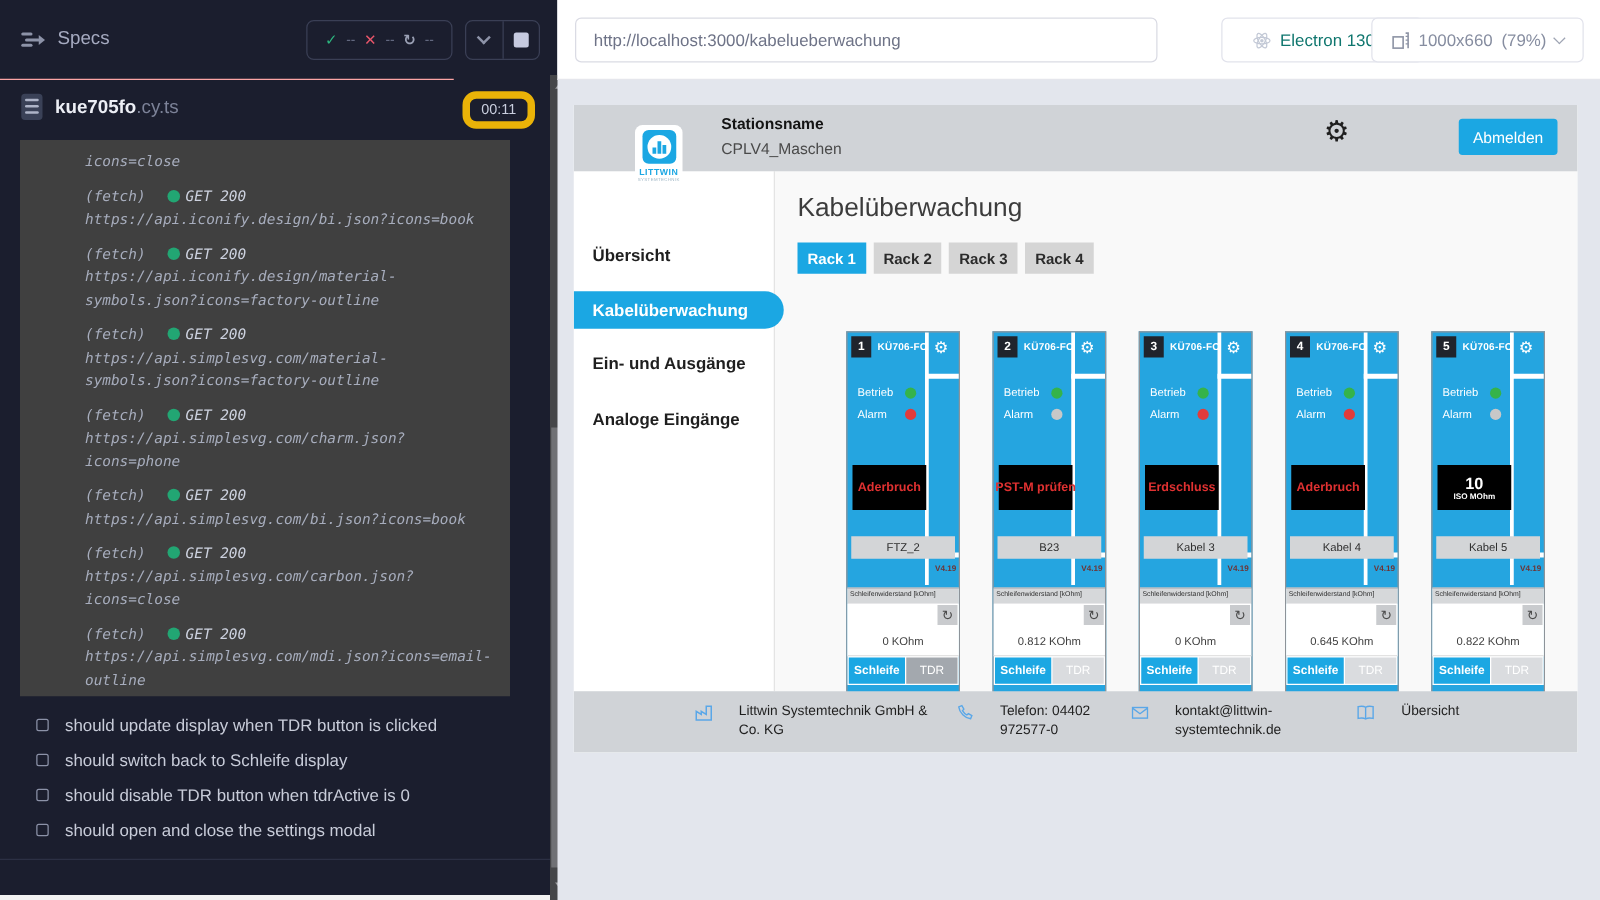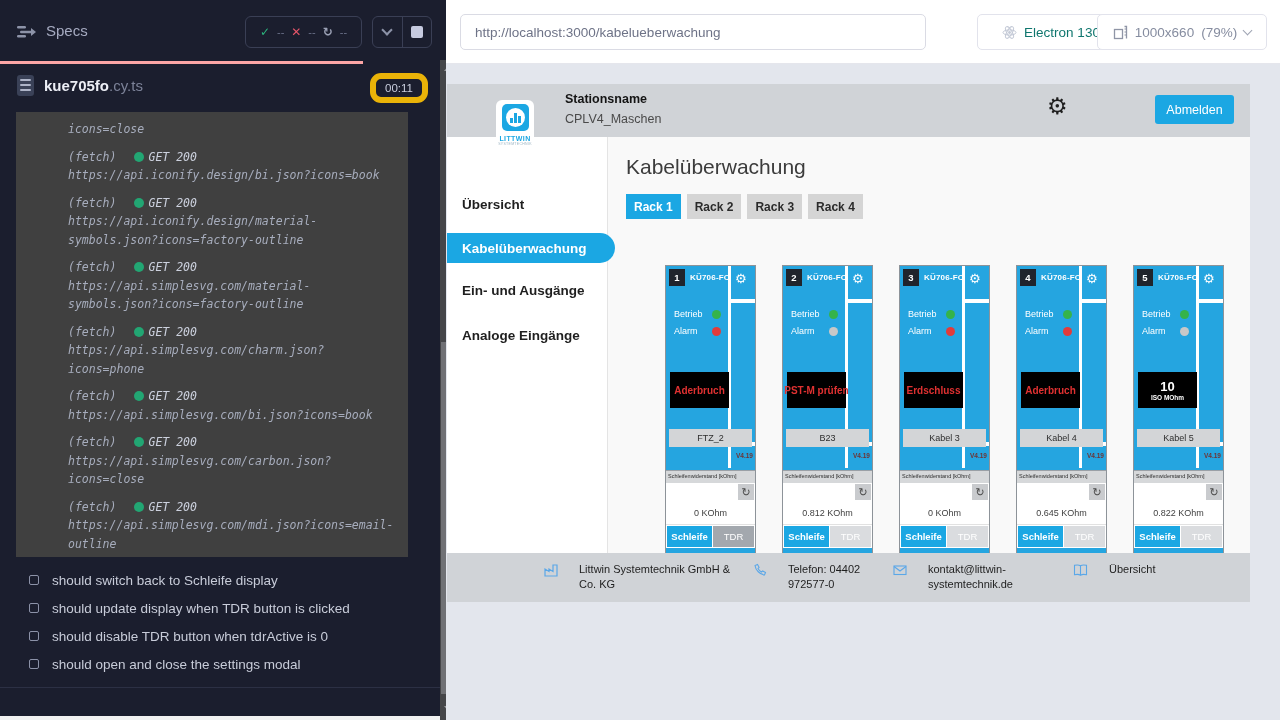--- a/index.html
+++ b/index.html
@@ -2,21 +2,21 @@
 <html><head>
 <meta charset="utf-8">
 <style>
   * { margin:0; padding:0; box-sizing:border-box; }
   html,body { width:1280px; height:720px; overflow:hidden; background:#e3e6ed;
     font-family:"Liberation Sans", sans-serif; }
   #root { position:relative; width:1280px; height:720px; }
 
   
   .cy-panel { position:absolute; left:0; top:0; width:446px; height:720px; background:#1b1e2e; }
-  .cy-topbar { position:absolute; left:0; top:0; width:363px; height:64px; border-bottom:3px solid #fca5a5; }
+  .cy-topbar { position:absolute; left:0; top:0; width:363px; height:64px; border-bottom:1px solid #fca5a5; }
   .specs-toggle { position:absolute; left:16px; top:22px; width:22px; height:20px; cursor:pointer; }
   .specs-label { position:absolute; left:46px; top:22px; font-size:15px; color:#a6abc1; }
   .stats-box { position:absolute; left:245px; top:16px; width:117px; height:32px;
     border:1px solid #3a3f55; border-radius:6px; display:flex; align-items:center;
     justify-content:center; gap:7px; }
   .stat-ic { font-size:12px; font-weight:bold; font-family:"DejaVu Sans", sans-serif; }
   .stat-pass { color:#2cb57e; }
   .stat-fail { color:#e8566a; }
   .stat-pend { color:#9aa0b4; }
   .stat-val { font-size:11px; color:#6b7189; }
@@ -73,21 +73,21 @@
     font-size:13.5px; color:#6e7387; }
   .select-ctl { position:absolute; top:14px; height:36px; border:1px solid #e2e3ec; border-radius:5px;
     display:flex; align-items:center; justify-content:center; gap:7px; background:#fff; cursor:pointer; }
   .electron-sel { left:491px; width:162px; color:#0f766e;margin-left:40px; }
   .viewport-sel { left:651px; width:170px; color:#868da0; }
   .sel-chev { width:7px; height:7px; border-right:1.6px solid currentColor; border-bottom:1.6px solid currentColor;
     transform:rotate(45deg); margin-top:-3px; opacity:.8; }
   .sel-txt { font-size:13.5px; }
 
   
-  .aut { position:absolute; left:1px; top:84px; width:803px; height:518px; background:#f9f9f9; overflow:hidden; }
+  .aut { position:absolute; left:13px; top:84px; width:803px; height:518px; background:#f9f9f9; overflow:hidden; }
   .app-header { position:absolute; left:0; top:0; width:803px; height:53px; background:#d0d3d7; z-index:4; }
   .logo-card { position:absolute; left:49px; top:16px; width:38px; height:62px; background:#fff;
     border-radius:6px; z-index:6; display:flex; flex-direction:column; align-items:center; padding-top:4px; }
   .logo-sq { width:27px; height:27px; background:#1ba7e3; border-radius:5px; display:flex;
     align-items:center; justify-content:center; }
   .logo-circle { width:19px; height:19px; background:#fff; border-radius:50%; position:relative; }
   .logo-bars { position:absolute; left:4px; bottom:4px; width:11px; height:10px; }
   .logo-bars b { position:absolute; bottom:0; background:#1ba7e3; display:block; }
   .logo-bars b:nth-child(1){ left:0; width:3px; height:5px; }
   .logo-bars b:nth-child(2){ left:4px; width:3px; height:10px; }
@@ -249,25 +249,25 @@
       <div class="log-entry">
         <div class="log-meta"><span class="log-src">(fetch)</span><span class="log-dot"></span><span class="log-res">GET 200</span></div>
         <div class="log-line">https://api.simplesvg.com/mdi.json?icons=email-</div>
         <div class="log-line">outline</div>
       </div>
     </div>
 
     <div class="test-list">
       <div class="test-item">
         <div class="test-box"></div>
-        <div class="test-label">should switch back to Schleife display</div>
+        <div class="test-label">should update display when TDR button is clicked</div>
       </div>
       <div class="test-item">
         <div class="test-box"></div>
-        <div class="test-label">should update display when TDR button is clicked</div>
+        <div class="test-label">should switch back to Schleife display</div>
       </div>
       <div class="test-item">
         <div class="test-box"></div>
         <div class="test-label">should disable TDR button when tdrActive is 0</div>
       </div>
       <div class="test-item">
         <div class="test-box"></div>
         <div class="test-label">should open and close the settings modal</div>
       </div>
     </div>

